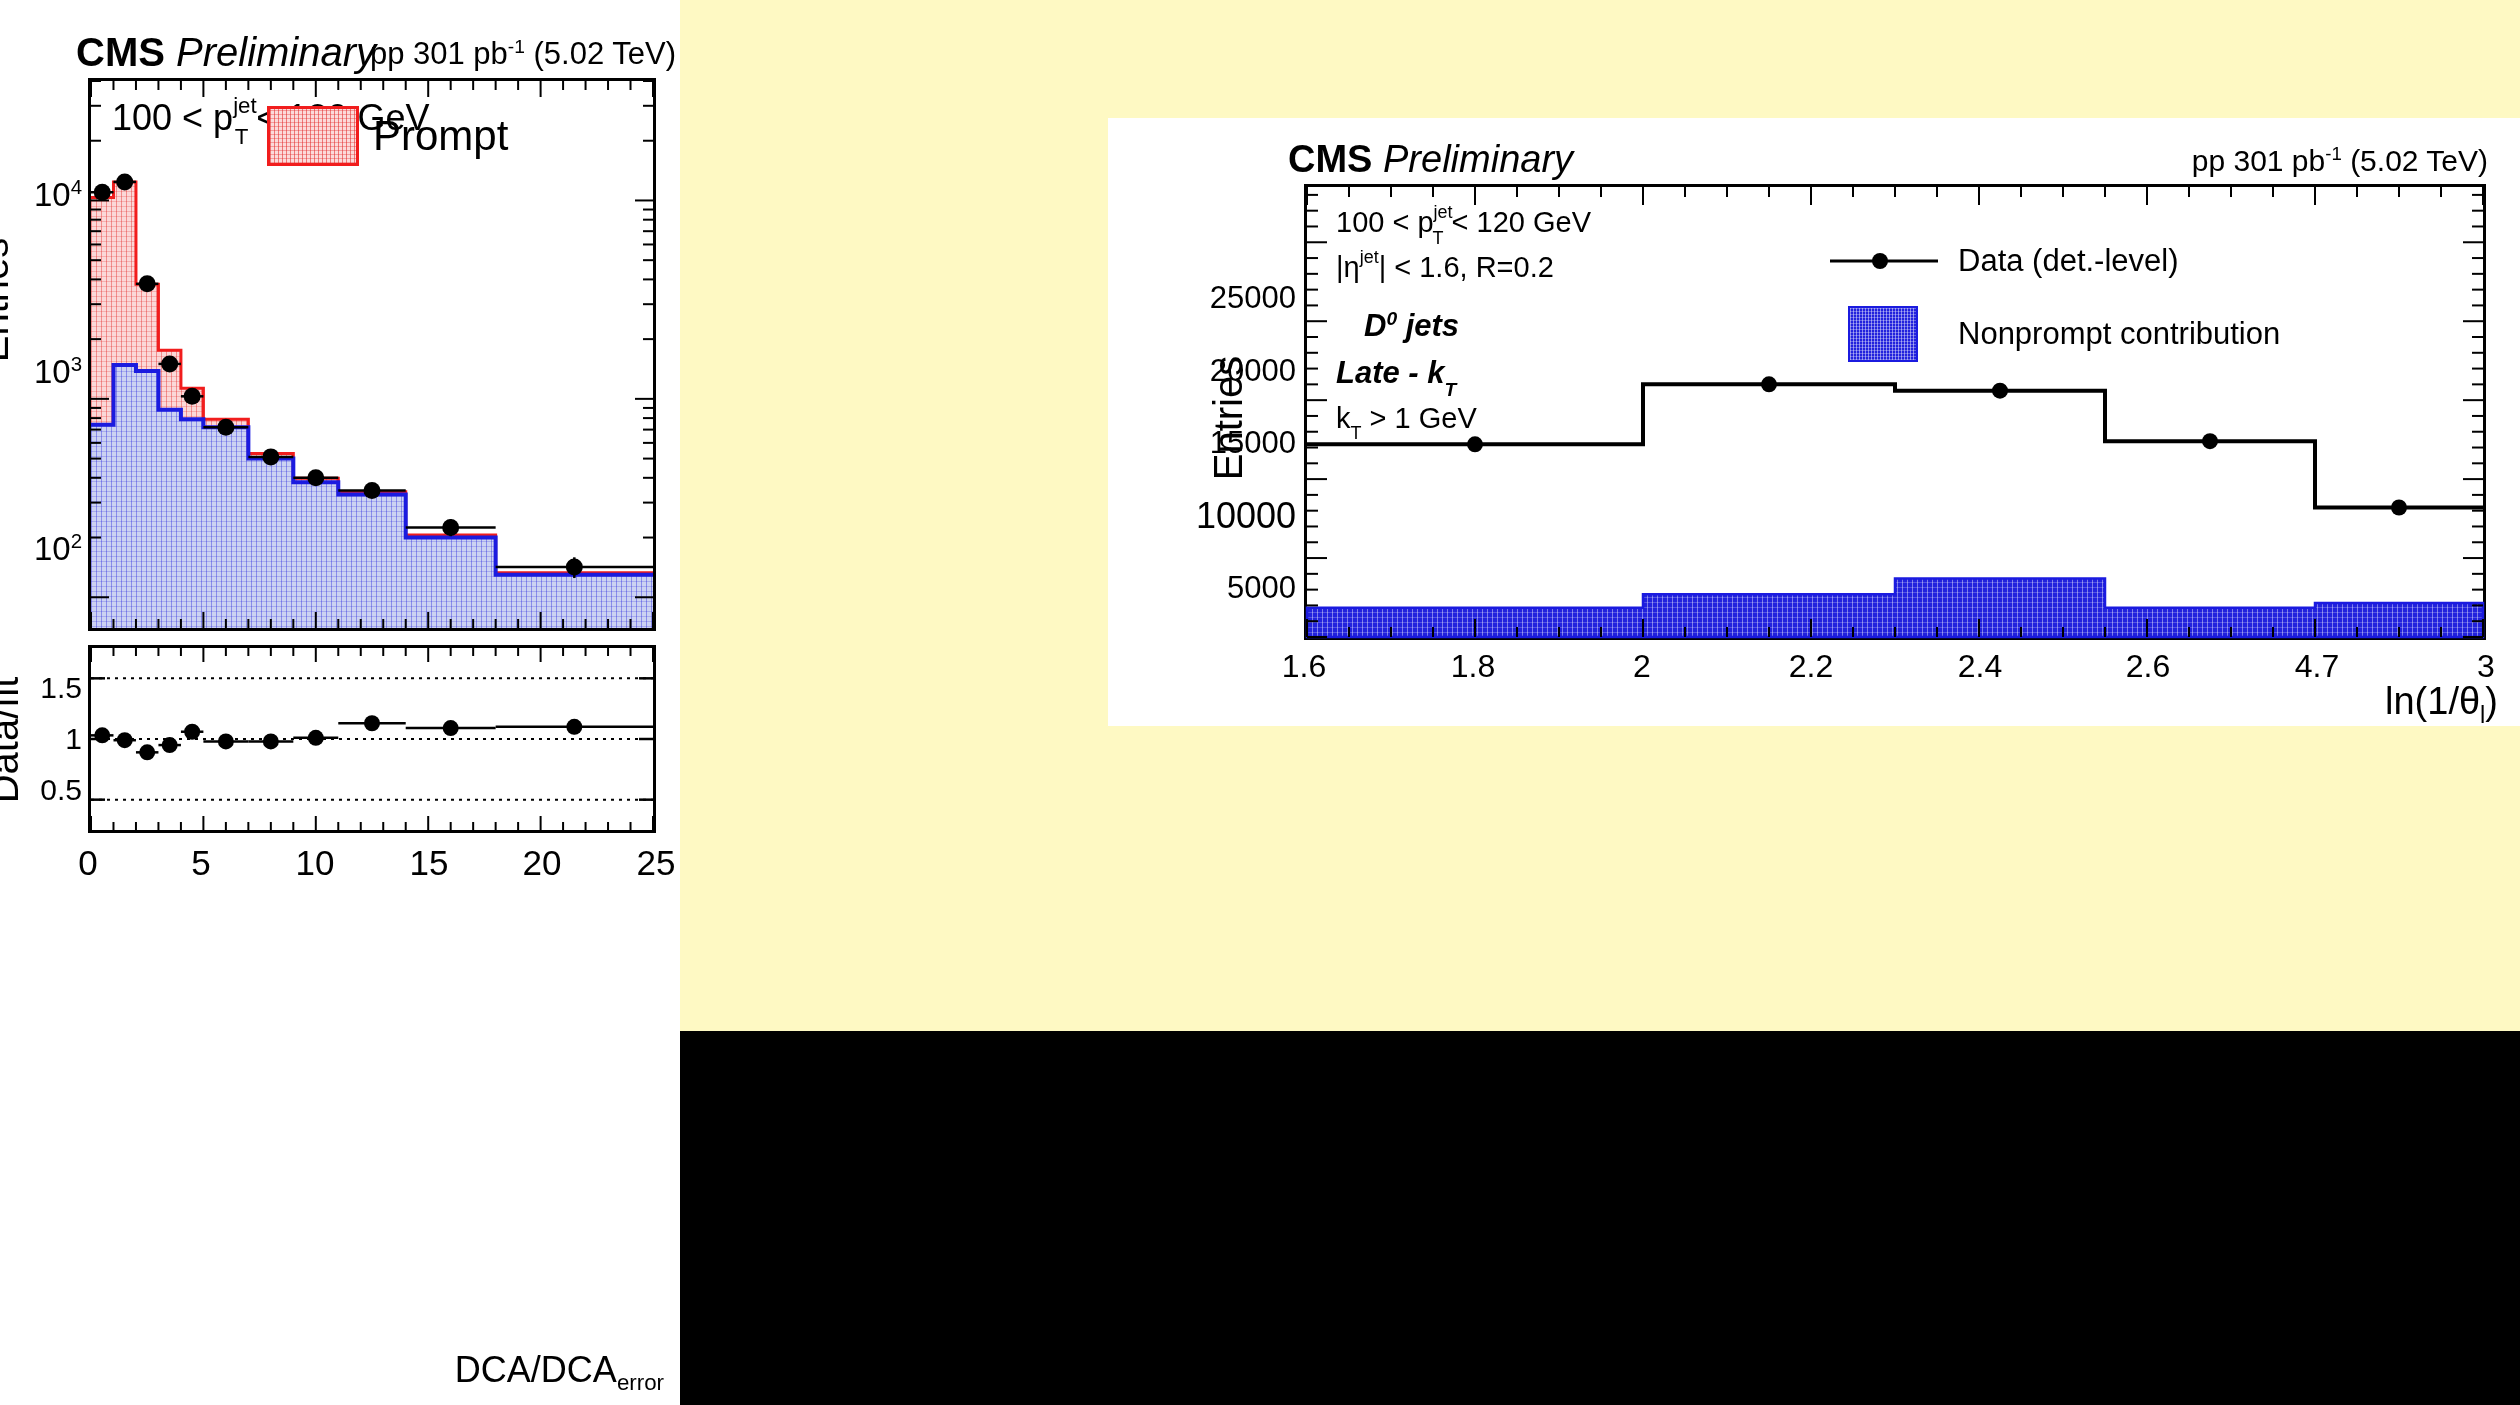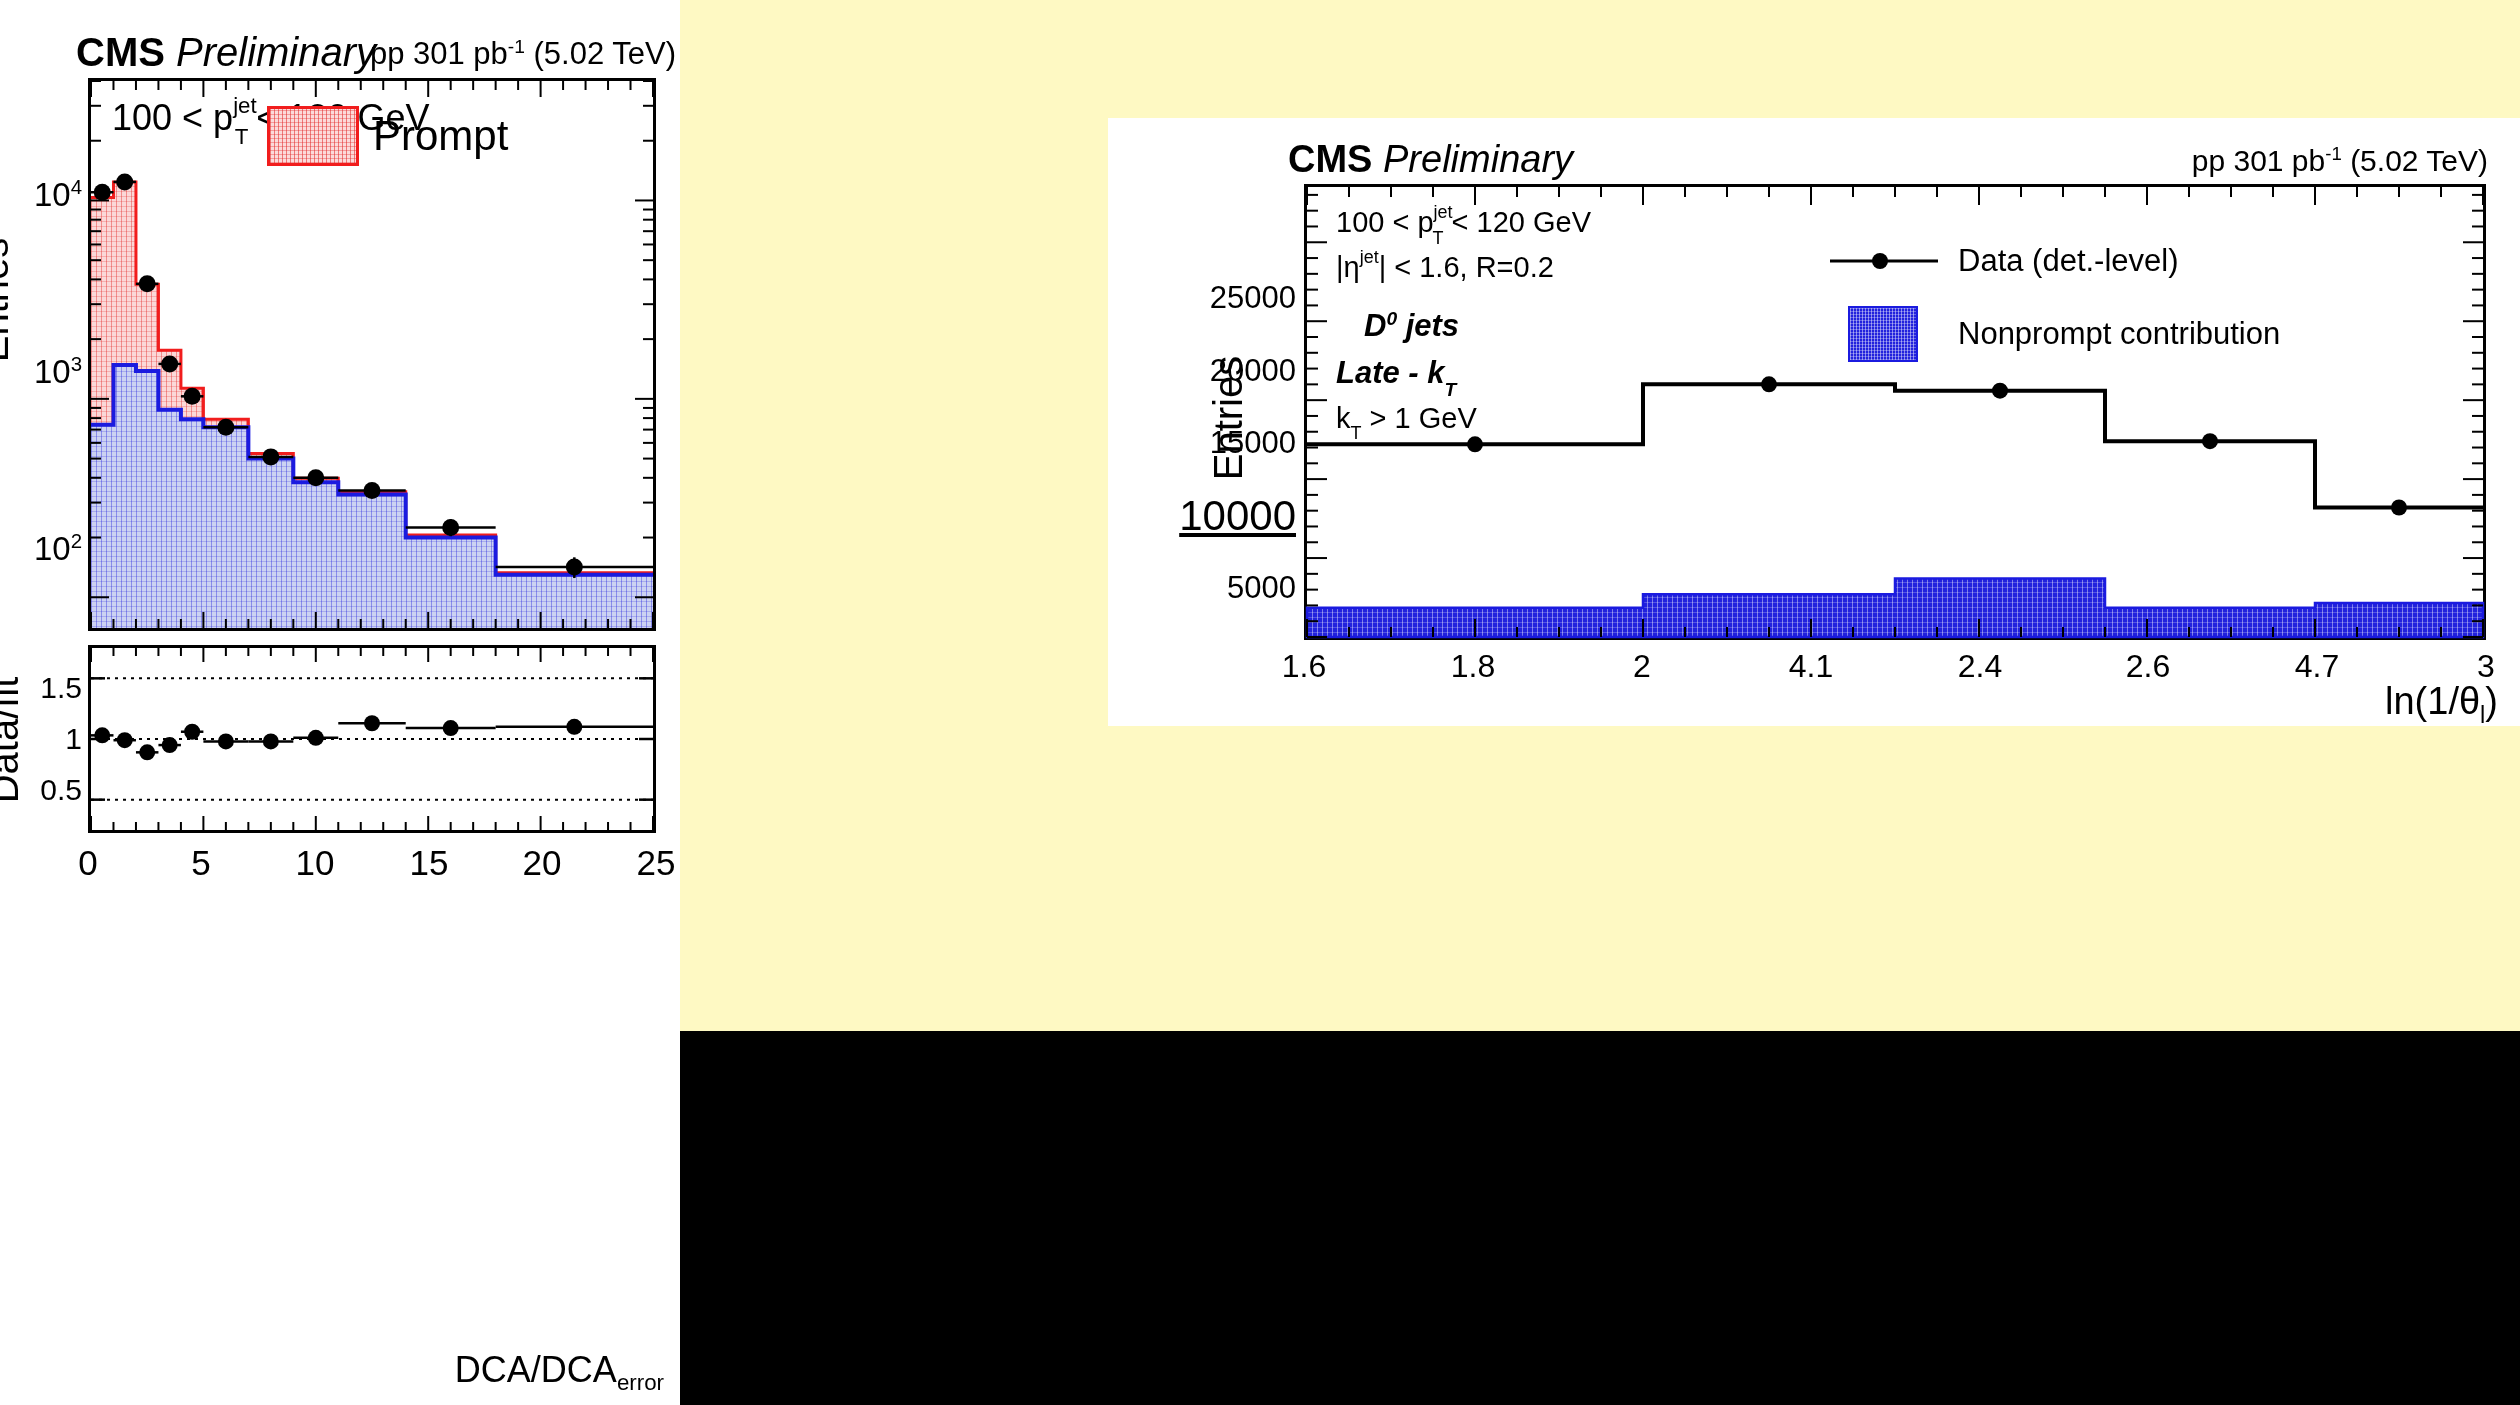--- a/index.html
+++ b/index.html
@@ -406,27 +406,27 @@
       <span class="txt" id="rHeadRight">
         <span>pp 301 pb</span><sup>-1</sup><span> (5.02 TeV)</span>
       </span>
     </div>
 
     <div class="txt" id="rYTitle">Entries</div>
 
     <div class="ytick-lbl" style="top:180px;left:30px;width:158px;font-size:31px;">25000</div>
     <div class="ytick-lbl" style="top:253px;left:30px;width:158px;font-size:31px;">20000</div>
     <div class="ytick-lbl" style="top:325px;left:30px;width:158px;font-size:31px;">15000</div>
-    <div class="ytick-lbl" style="top:398px;left:30px;width:158px;font-size:42px;text-decoration:underline;">10000</div>
+    <div class="ytick-lbl" style="top:398px;left:30px;width:158px;font-size:36px;">10000</div>
     <div class="ytick-lbl" style="top:470px;left:30px;width:158px;font-size:31px;">5000</div>
 
     <div class="xtick-lbl" style="left:196px;top:530px;font-size:32px;">1.6</div>
     <div class="xtick-lbl" style="left:365px;top:530px;font-size:32px;">1.8</div>
     <div class="xtick-lbl" style="left:534px;top:530px;font-size:32px;">2</div>
-    <div class="xtick-lbl" style="left:703px;top:530px;font-size:32px;">4.1</div>
+    <div class="xtick-lbl" style="left:703px;top:530px;font-size:32px;">2.2</div>
     <div class="xtick-lbl" style="left:872px;top:530px;font-size:32px;">2.4</div>
     <div class="xtick-lbl" style="left:1040px;top:530px;font-size:32px;">2.6</div>
     <div class="xtick-lbl" style="left:1209px;top:530px;font-size:32px;">4.7</div>
     <div class="xtick-lbl" style="left:1378px;top:530px;font-size:32px;">3</div>
 
     <div class="txt" id="rXTitle">
       <span>ln(1/θ</span><sub>l</sub><span>)</span>
     </div>
 
     <div class="abs" id="rAnnot">

